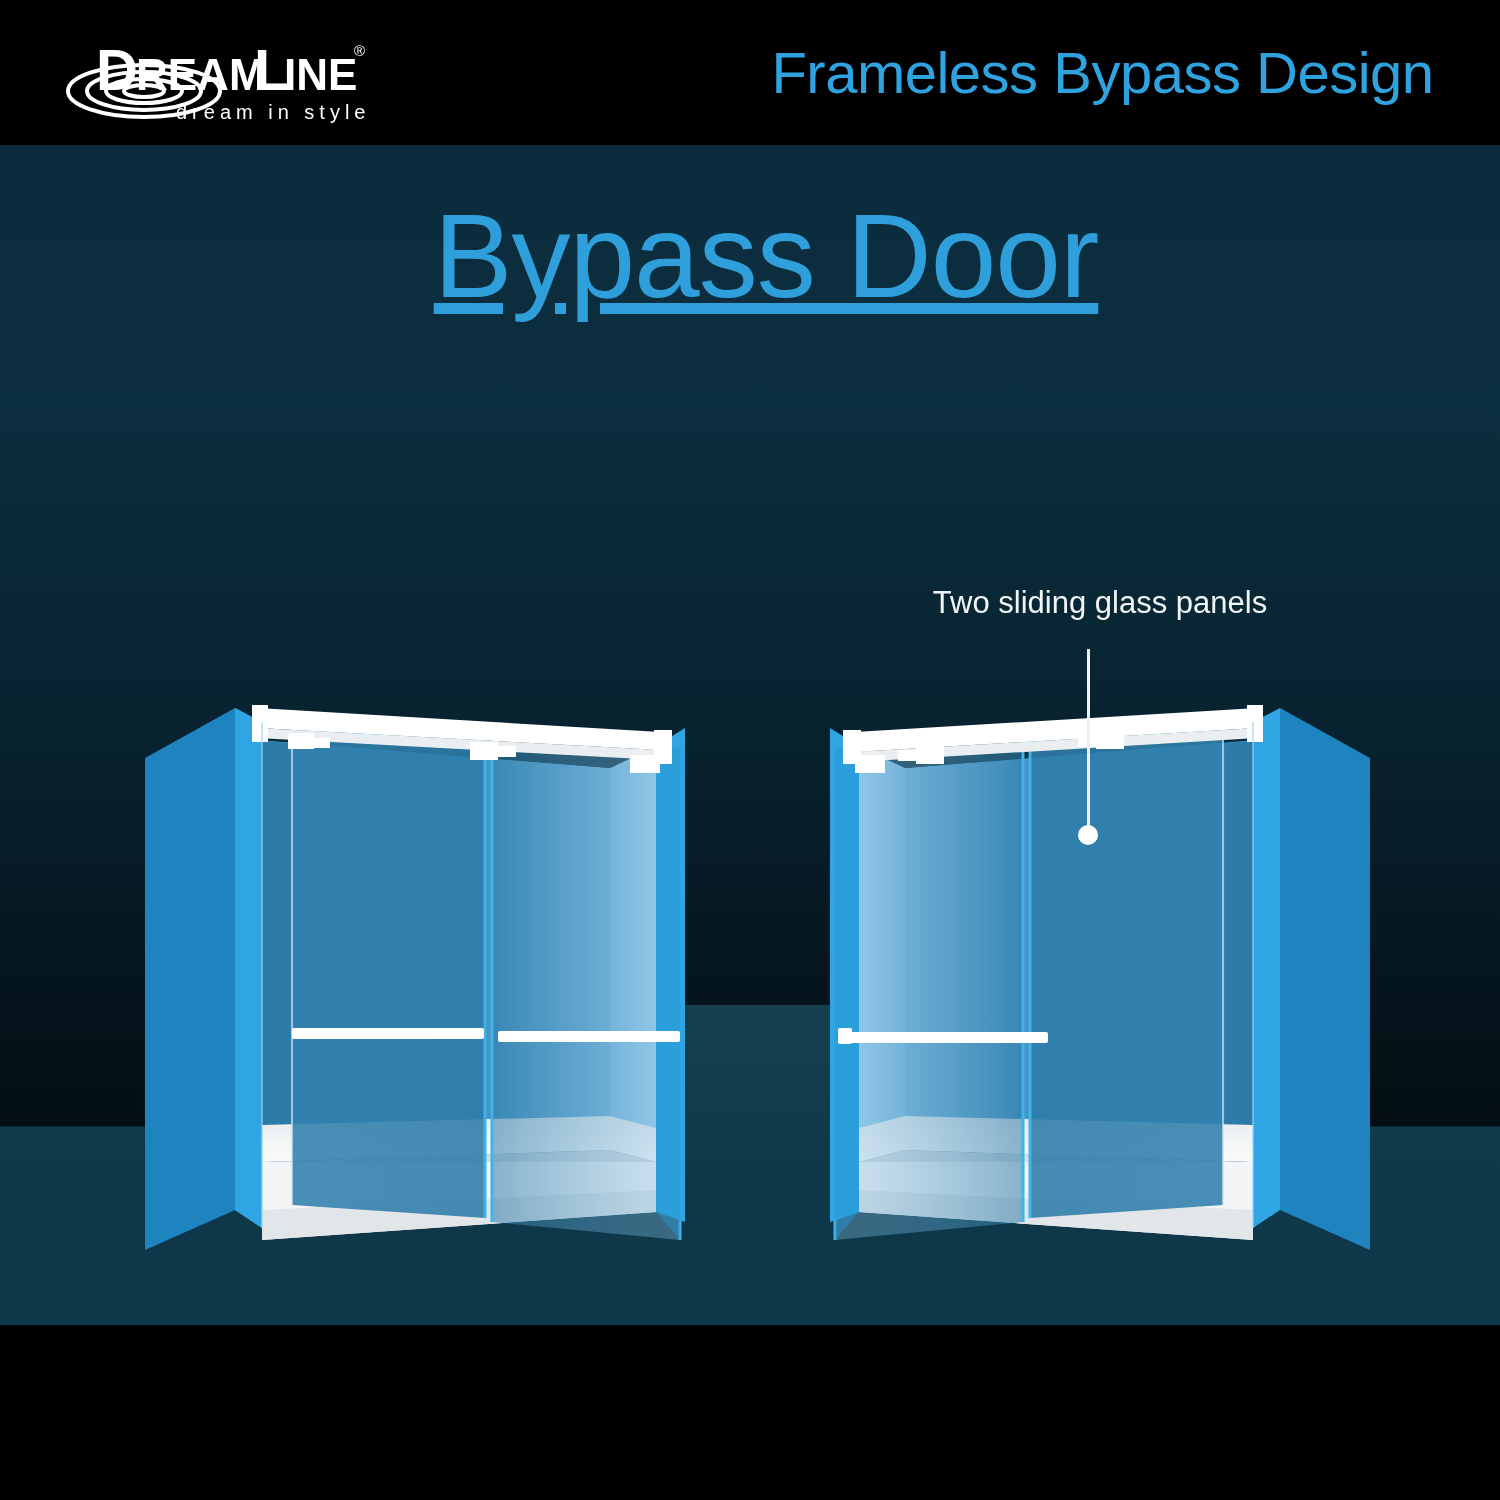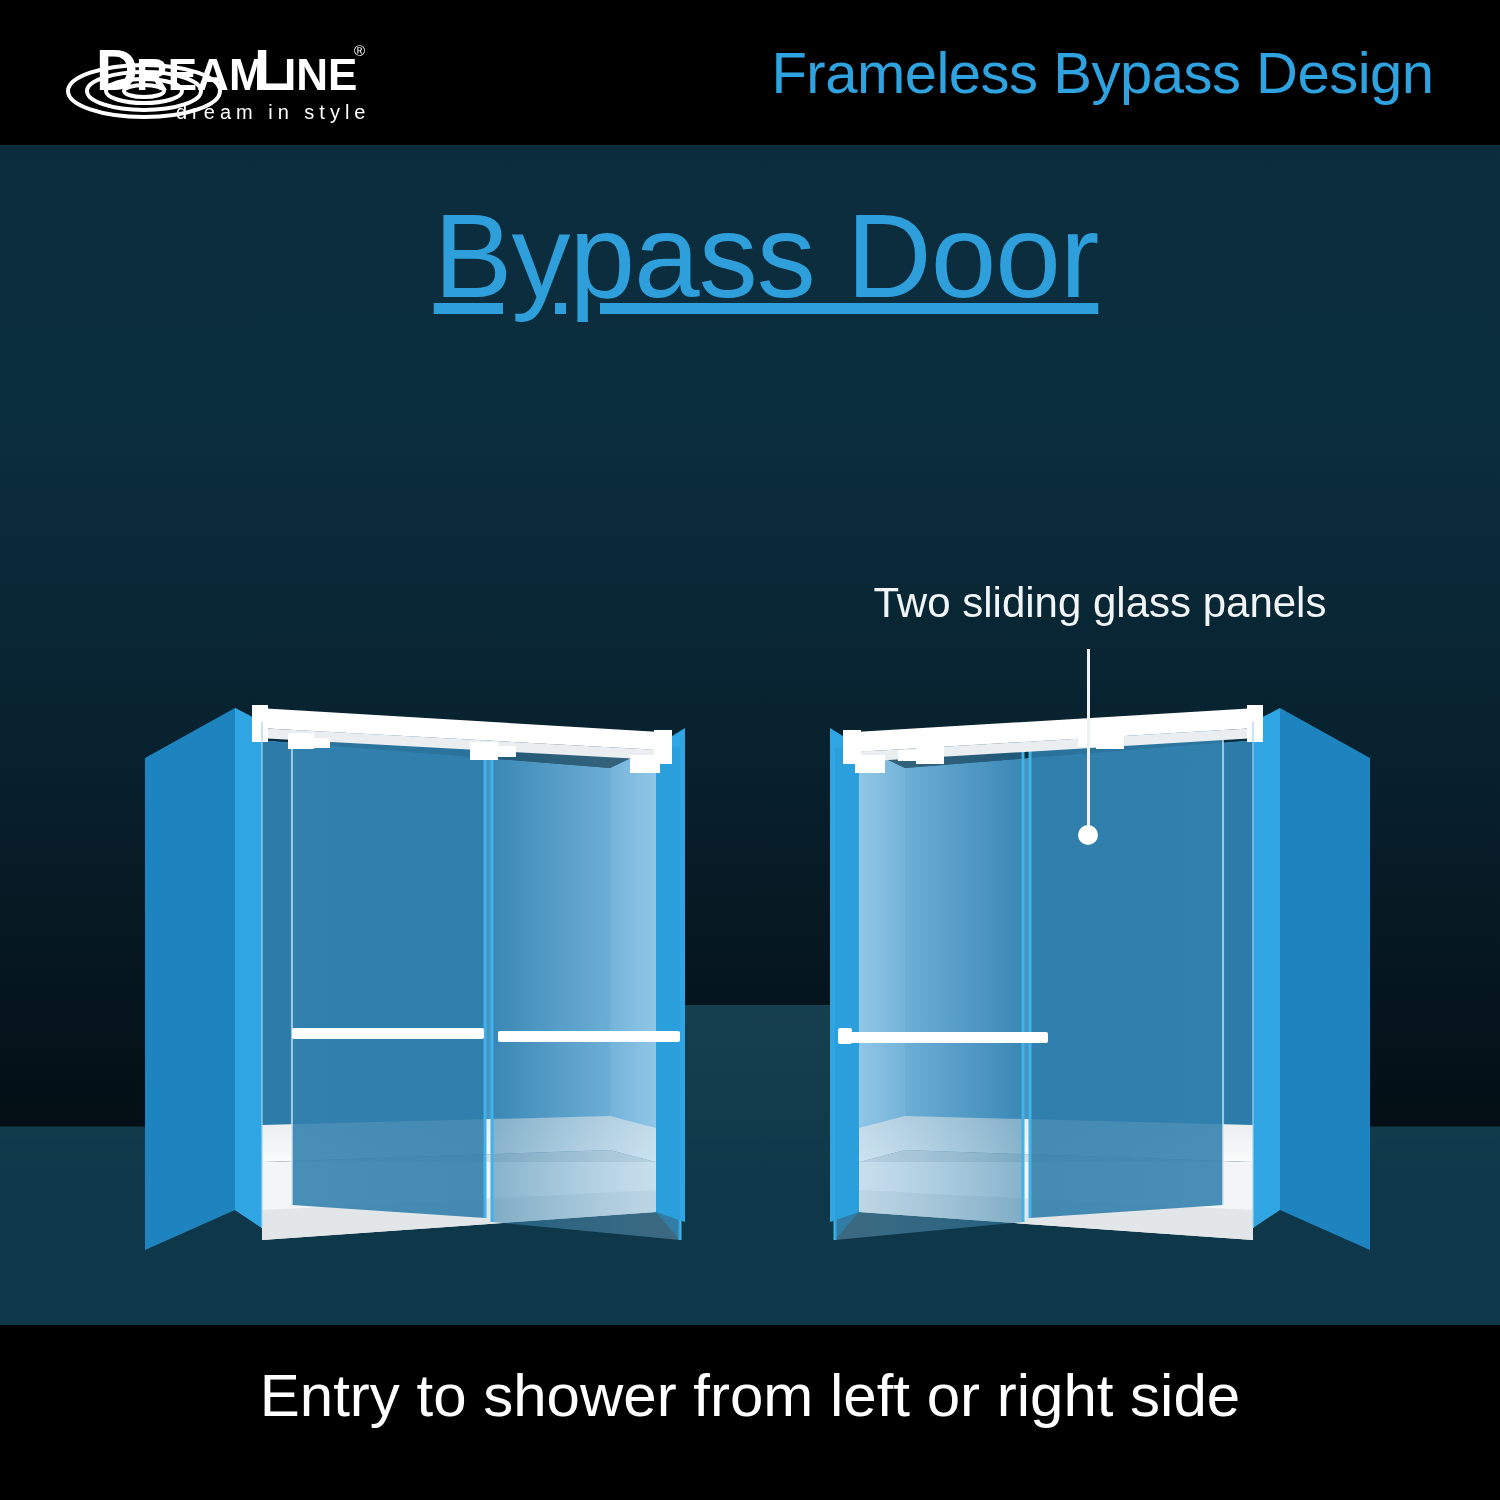--- a/index.html
+++ b/index.html
@@ -52,21 +52,21 @@
     clip-path:polygon(0% 38%, 13% 38%, 24% 0%, 76% 0%, 87% 38%, 100% 38%, 100% 100%, 0% 100%);
   }
 
   .enclosure{position:absolute;}
   .enclosure svg{display:block;}
 
   
   .callout-text{
     position:absolute;left:790px;top:432px;width:620px;
     color:#F2F5F6;
-    font-size:42px;
+    font-size:31px;
     line-height:52px;
     text-align:center;
     white-space:nowrap;
     z-index:30;
   }
   .callout-line{
     position:absolute;left:1087px;top:504px;width:3px;height:182px;
     background:#EDF2F4;z-index:30;
   }
   .callout-dot{
@@ -279,17 +279,14 @@
         <text x="196" y="72" fill="#FFFFFF" font-family="'Liberation Sans','DejaVu Sans',sans-serif" font-size="58" font-weight="bold">L</text>
         <text x="226" y="72" fill="#FFFFFF" font-family="'Liberation Sans','DejaVu Sans',sans-serif" font-size="44" font-weight="bold">INE</text>
         <text x="296" y="38" fill="#FFFFFF" font-family="'Liberation Sans','DejaVu Sans',sans-serif" font-size="15">®</text>
         <text x="118" y="101" fill="#FFFFFF" font-family="'Liberation Sans','DejaVu Sans',sans-serif" font-size="20" letter-spacing="5">dream in style</text>
       </svg>
     </div>
 
     <div class="header-tagline">Frameless Bypass Design</div>
   </div>
 
-  <div class="footer-band">
-    <div class="footer-caption">Entry to shower from left or right side</div>
-  </div>
 
 </div>
 
 </body></html>

